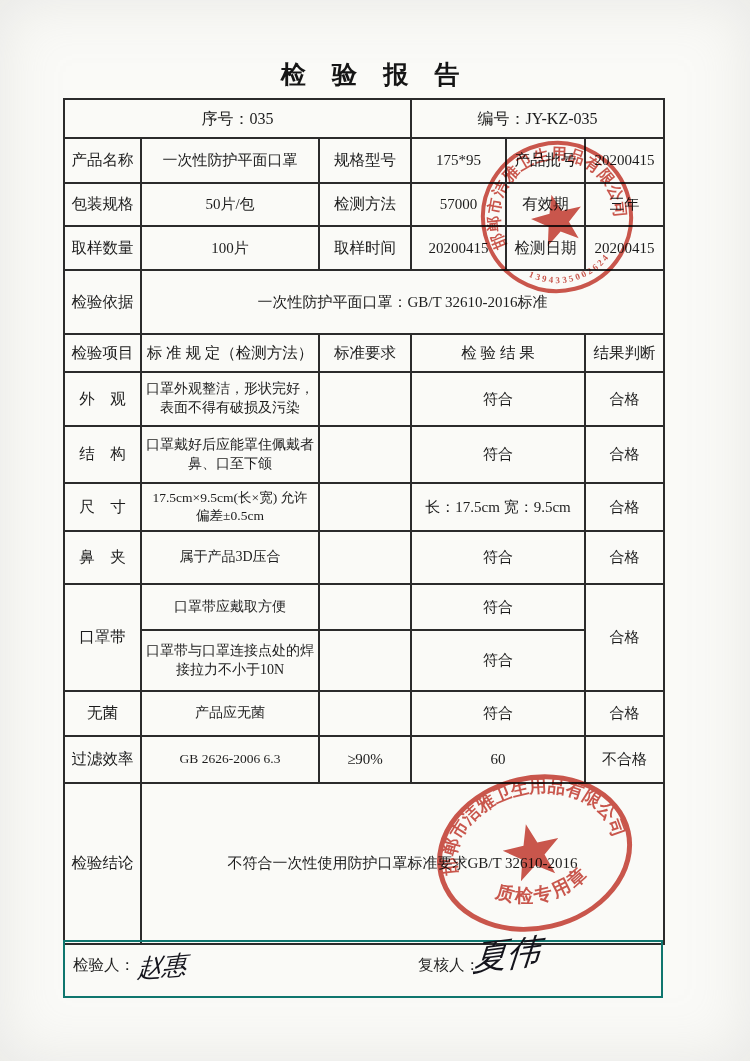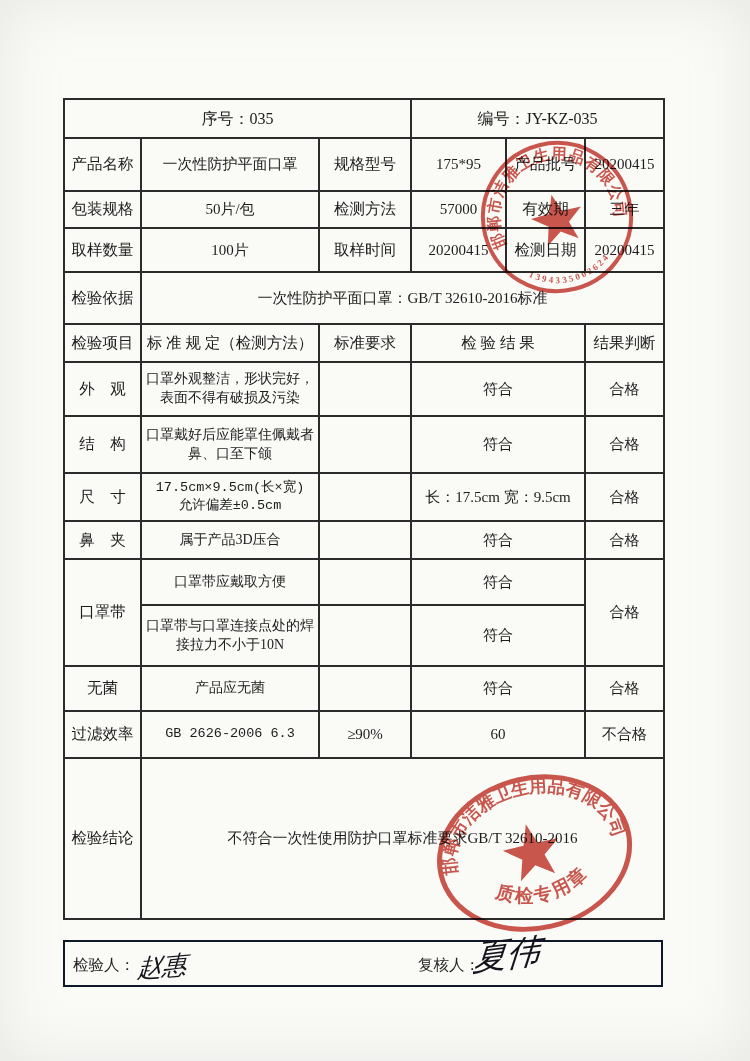--- a/index.html
+++ b/index.html
@@ -26,24 +26,24 @@
   }
   table.report td{
     border:2px solid #2b2b2b;
     text-align:center;vertical-align:middle;
     padding:2px 4px;line-height:1.35;
     overflow:hidden;
   }
   td.lbl{font-size:15.5px;}
   td.left{text-align:left;padding-left:9px;font-size:16px;border-radius:11px;}
   td.std{font-size:14px;}
-  td.small{font-size:13.5px;font-family:Liberation Mono, monospace;}
+  td.small{font-size:13.5px;}
   .sigbox{
-    position:absolute;left:63px;top:940px;width:600px;height:47px;
-    border:2px solid #0f172a;box-sizing:border-box;
+    position:absolute;left:63px;top:940px;width:600px;height:58px;
+    border:2px solid #0f766e;box-sizing:border-box;
     font-size:15.5px;
   }
   .sig-label{position:absolute;top:13px;}
   .handwriting{
     position:absolute;
     font-style:italic;
     color:#14141c;
     white-space:nowrap;
   }
   .stamp{
@@ -54,60 +54,61 @@
   }
   .stamp .ring{stroke:#c43a2f;fill:none;}
   .stamp .star{fill:#c43a2f;}
   .stamp text{fill:#c43a2f;font-family:"Liberation Serif","DejaVu Serif",serif;font-weight:bold;}
 </style>
 </head>
 <body>
 
 <div class="page">
 
+  <h1 class="title">检 验 报 告</h1>
 
   <table class="report">
     <colgroup>
       <col style="width:77px">
         <col style="width:178px">
         <col style="width:92px">
       <col style="width:95px">
         <col style="width:79px">
         <col style="width:79px">
     </colgroup>
     <tbody>
       <tr style="height:39px">
         <td class="left" colspan="3"><span>序号：</span><span>035</span></td>
         <td class="left" colspan="3"><span>编号：</span><span>JY-KZ-035</span></td>
       </tr>
-      <tr style="height:53px">
+      <tr style="height:45px">
         <td class="lbl">产品名称</td>
         <td>一次性防护平面口罩</td>
         <td class="lbl">规格型号</td>
         <td>175*95</td>
         <td class="lbl">产品批号</td>
         <td>20200415</td>
       </tr>
-      <tr style="height:37px">
+      <tr style="height:43px">
         <td class="lbl">包装规格</td>
         <td>50片/包</td>
         <td class="lbl">检测方法</td>
         <td>57000</td>
         <td class="lbl">有效期</td>
         <td>三年</td>
       </tr>
       <tr style="height:44px">
         <td class="lbl">取样数量</td>
         <td>100片</td>
         <td class="lbl">取样时间</td>
         <td>20200415</td>
         <td class="lbl">检测日期</td>
         <td>20200415</td>
       </tr>
-      <tr style="height:52px">
+      <tr style="height:64px">
         <td class="lbl">检验依据</td>
         <td colspan="5">一次性防护平面口罩：GB/T 32610-2016标准</td>
       </tr>
       <tr style="height:38px">
         <td class="lbl">检验项目</td>
         <td class="lbl">标 准 规 定（检测方法）</td>
         <td class="lbl">标准要求</td>
         <td class="lbl" colspan="2">检 验 结 果</td>
         <td class="lbl">结果判断</td>
       </tr>
@@ -125,21 +126,21 @@
         <td colspan="2">符合</td>
         <td>合格</td>
       </tr>
       <tr style="height:48px">
         <td class="lbl">尺　寸</td>
         <td class="small">17.5cm×9.5cm(长×宽) 允许偏差±0.5cm</td>
         <td></td>
         <td colspan="2">长：17.5cm 宽：9.5cm</td>
         <td>合格</td>
       </tr>
-      <tr style="height:38px">
+      <tr style="height:53px">
         <td class="lbl">鼻　夹</td>
         <td class="std">属于产品3D压合</td>
         <td></td>
         <td colspan="2">符合</td>
         <td>合格</td>
       </tr>
       <tr style="height:46px">
         <td class="lbl" rowspan="2">口罩带</td>
         <td class="std">口罩带应戴取方便</td>
         <td></td>

